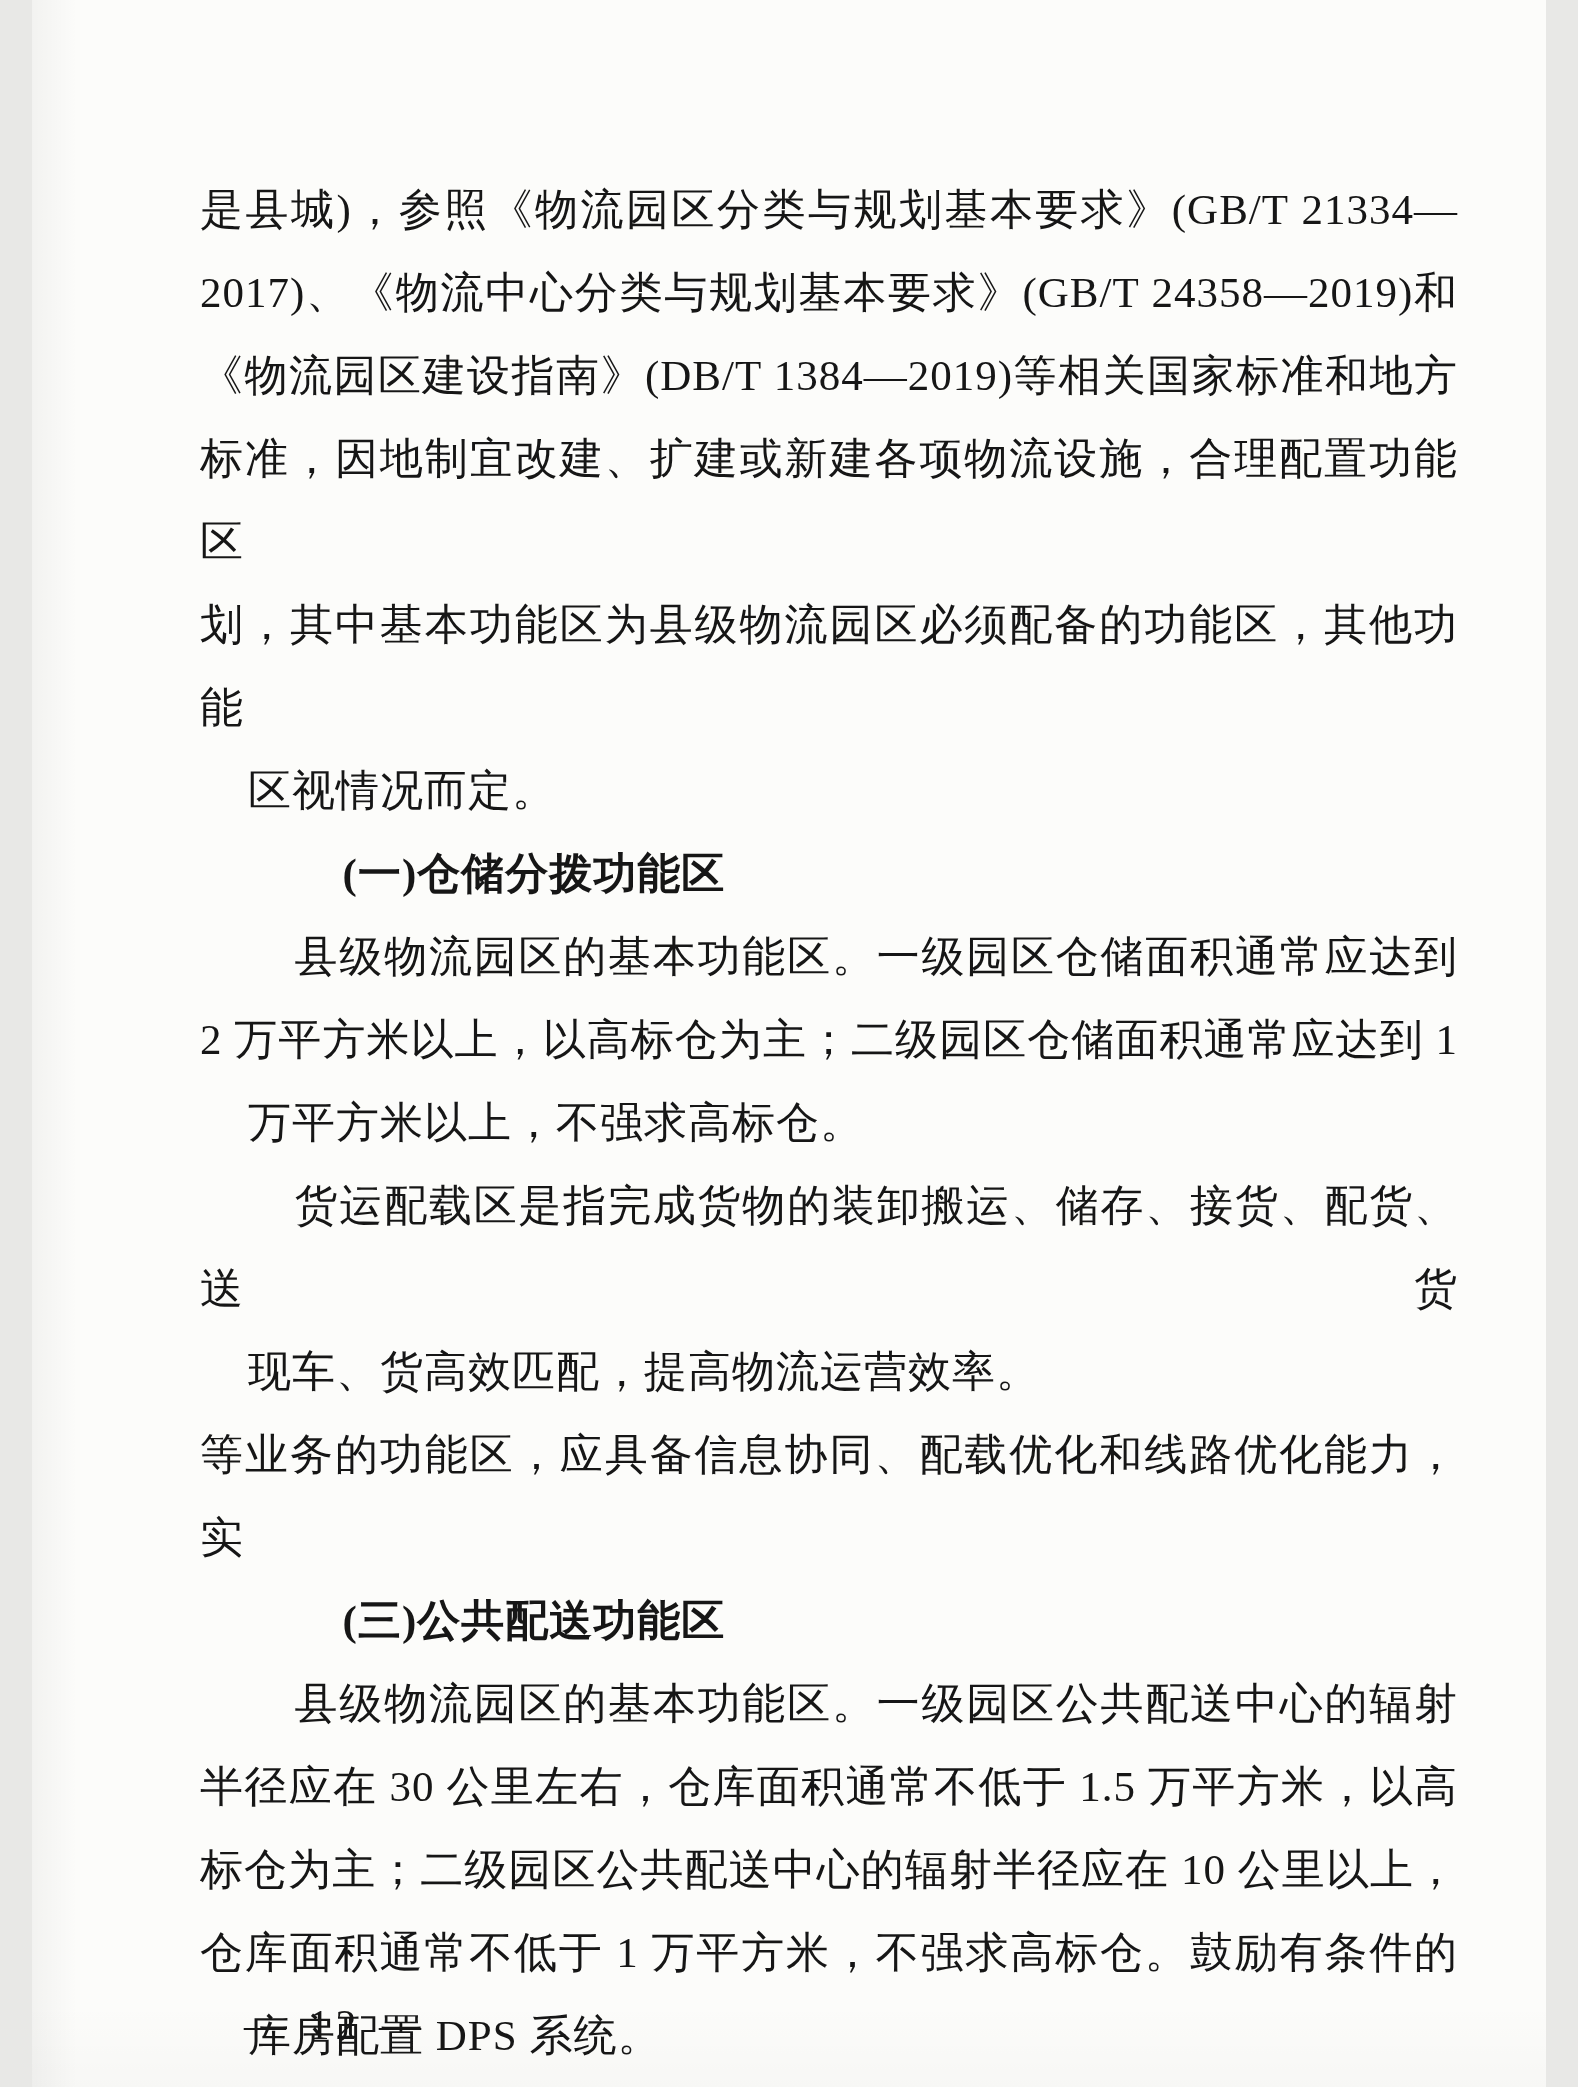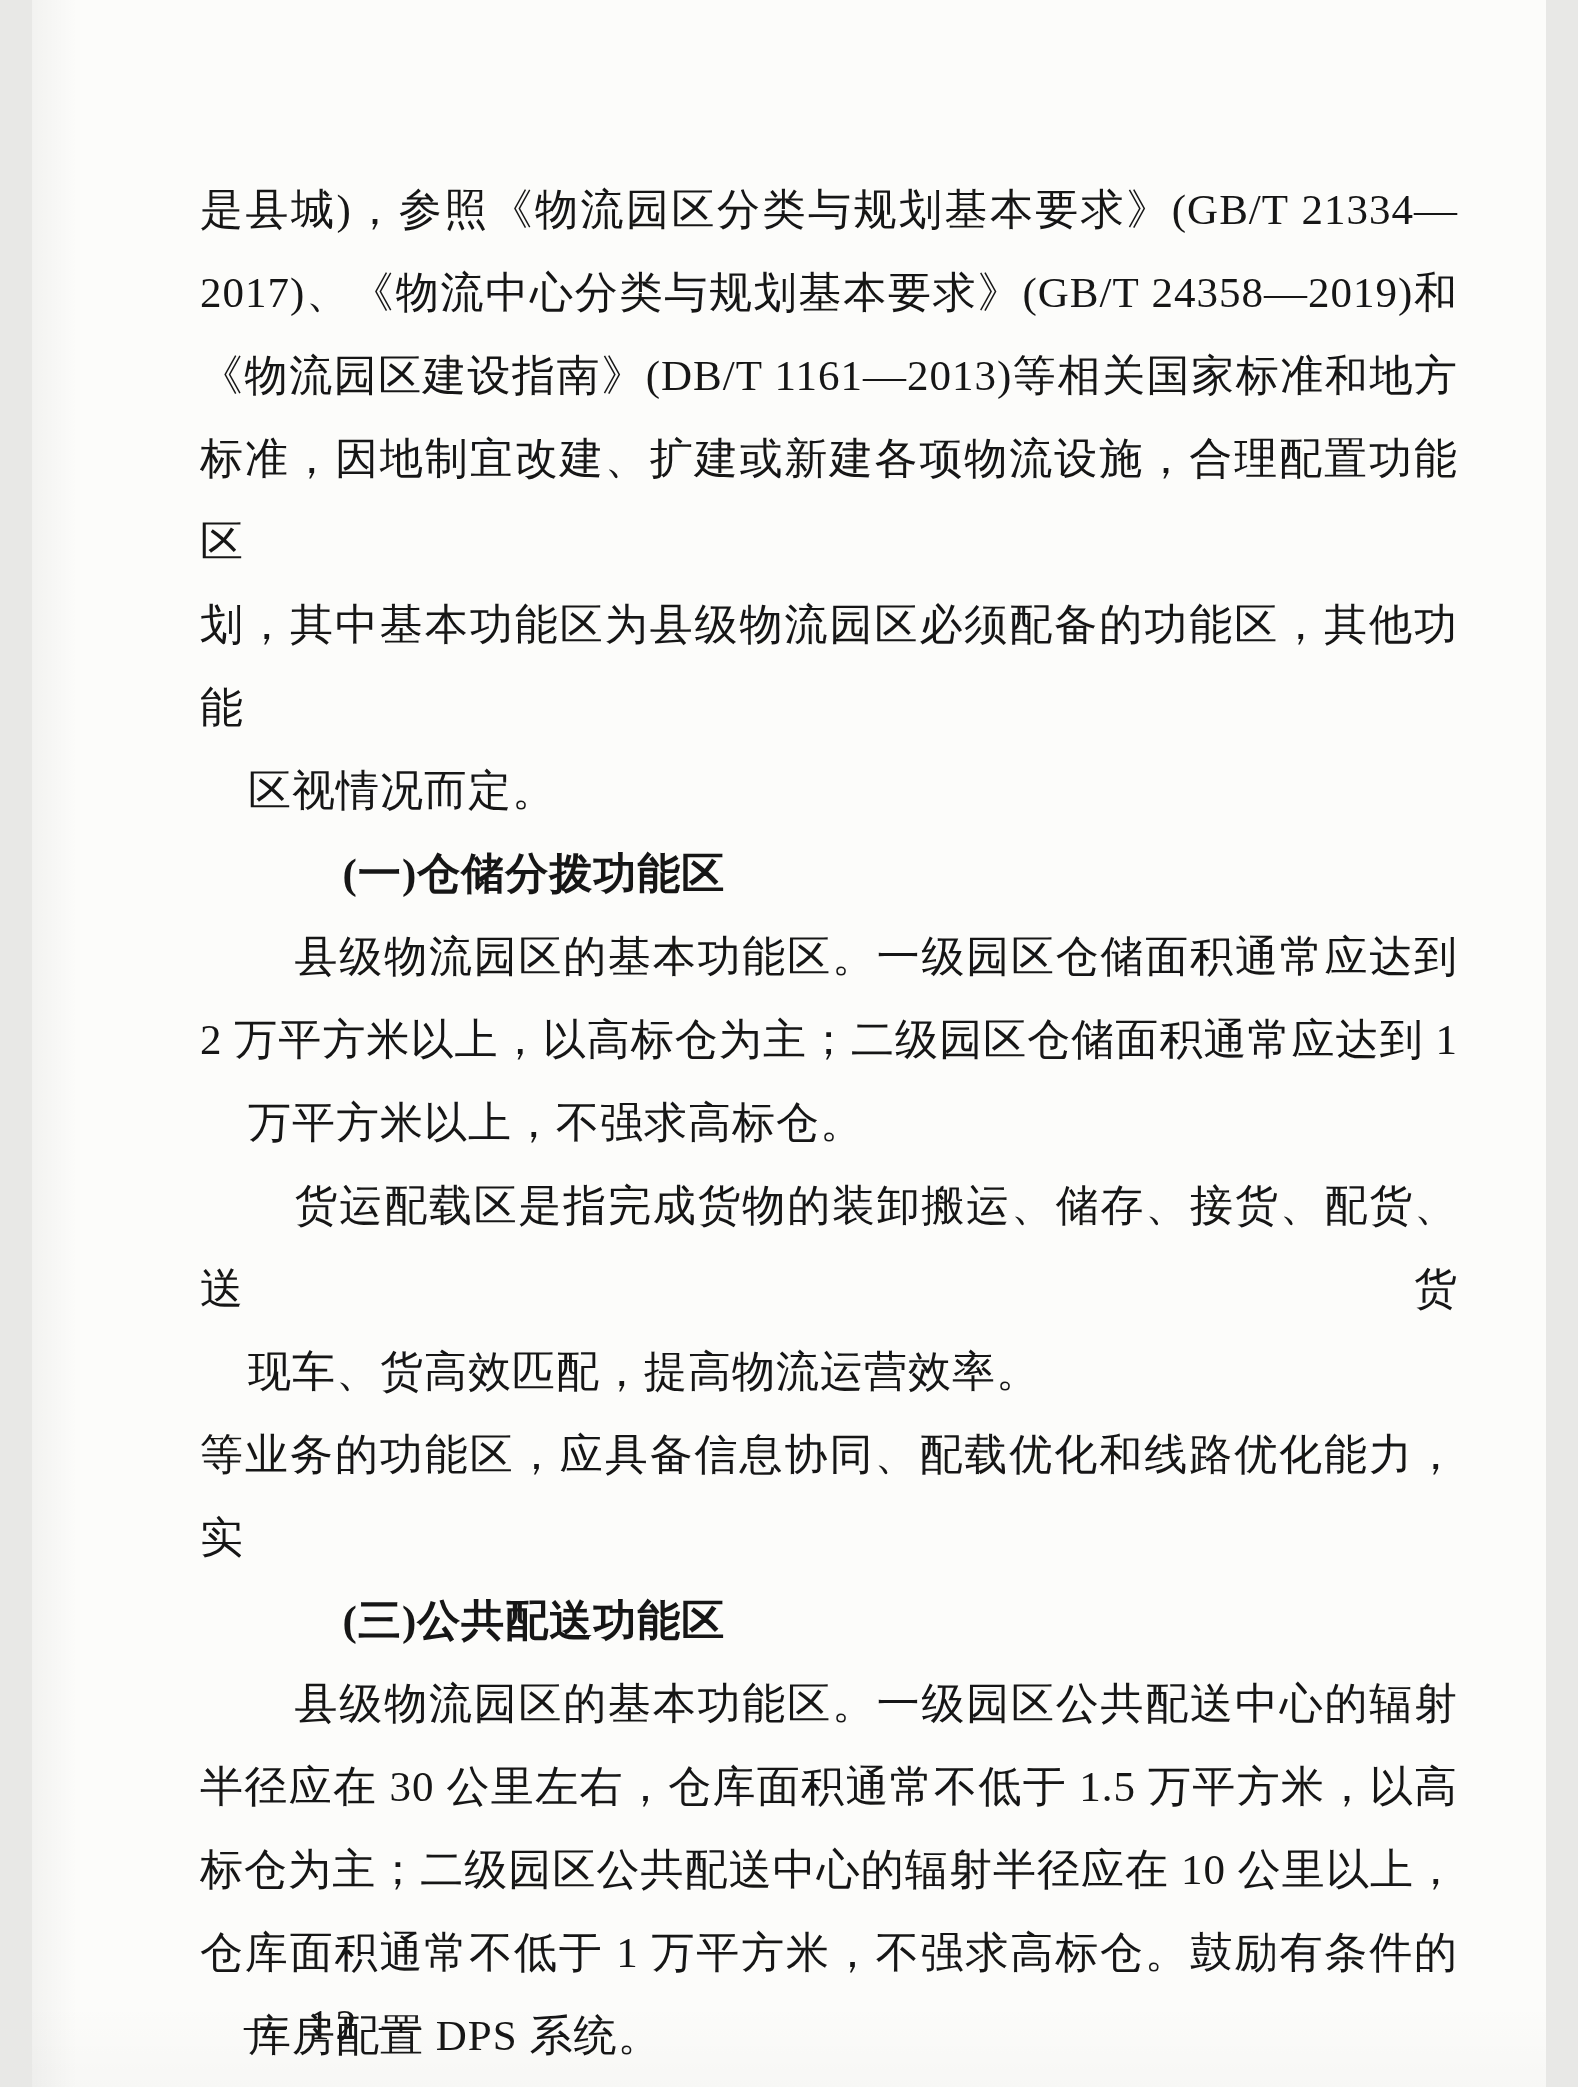--- a/index.html
+++ b/index.html
@@ -55,21 +55,21 @@
   }
 </style>
 </head>
 <body>
 
 <div class="page">
   <div class="text-area">
       <div class="block paragraph">
         <div class="line">是县城)，参照《物流园区分类与规划基本要求》(GB/T 21334—</div>
         <div class="line">2017)、《物流中心分类与规划基本要求》(GB/T 24358—2019)和</div>
-        <div class="line">《物流园区建设指南》(DB/T 1161—2013)等相关国家标准和地方</div>
+        <div class="line">《物流园区建设指南》(DB/T 1384—2019)等相关国家标准和地方</div>
         <div class="line">标准，因地制宜改建、扩建或新建各项物流设施，合理配置功能区</div>
         <div class="line">划，其中基本功能区为县级物流园区必须配备的功能区，其他功能</div>
         <div class="line no-stretch">区视情况而定。</div>
       </div>
       <div class="block heading">
         <div class="line indent no-stretch">(一)仓储分拨功能区</div>
       </div>
       <div class="block paragraph">
         <div class="line indent">县级物流园区的基本功能区。一级园区仓储面积通常应达到</div>
         <div class="line">2 万平方米以上，以高标仓为主；二级园区仓储面积通常应达到 1</div>

